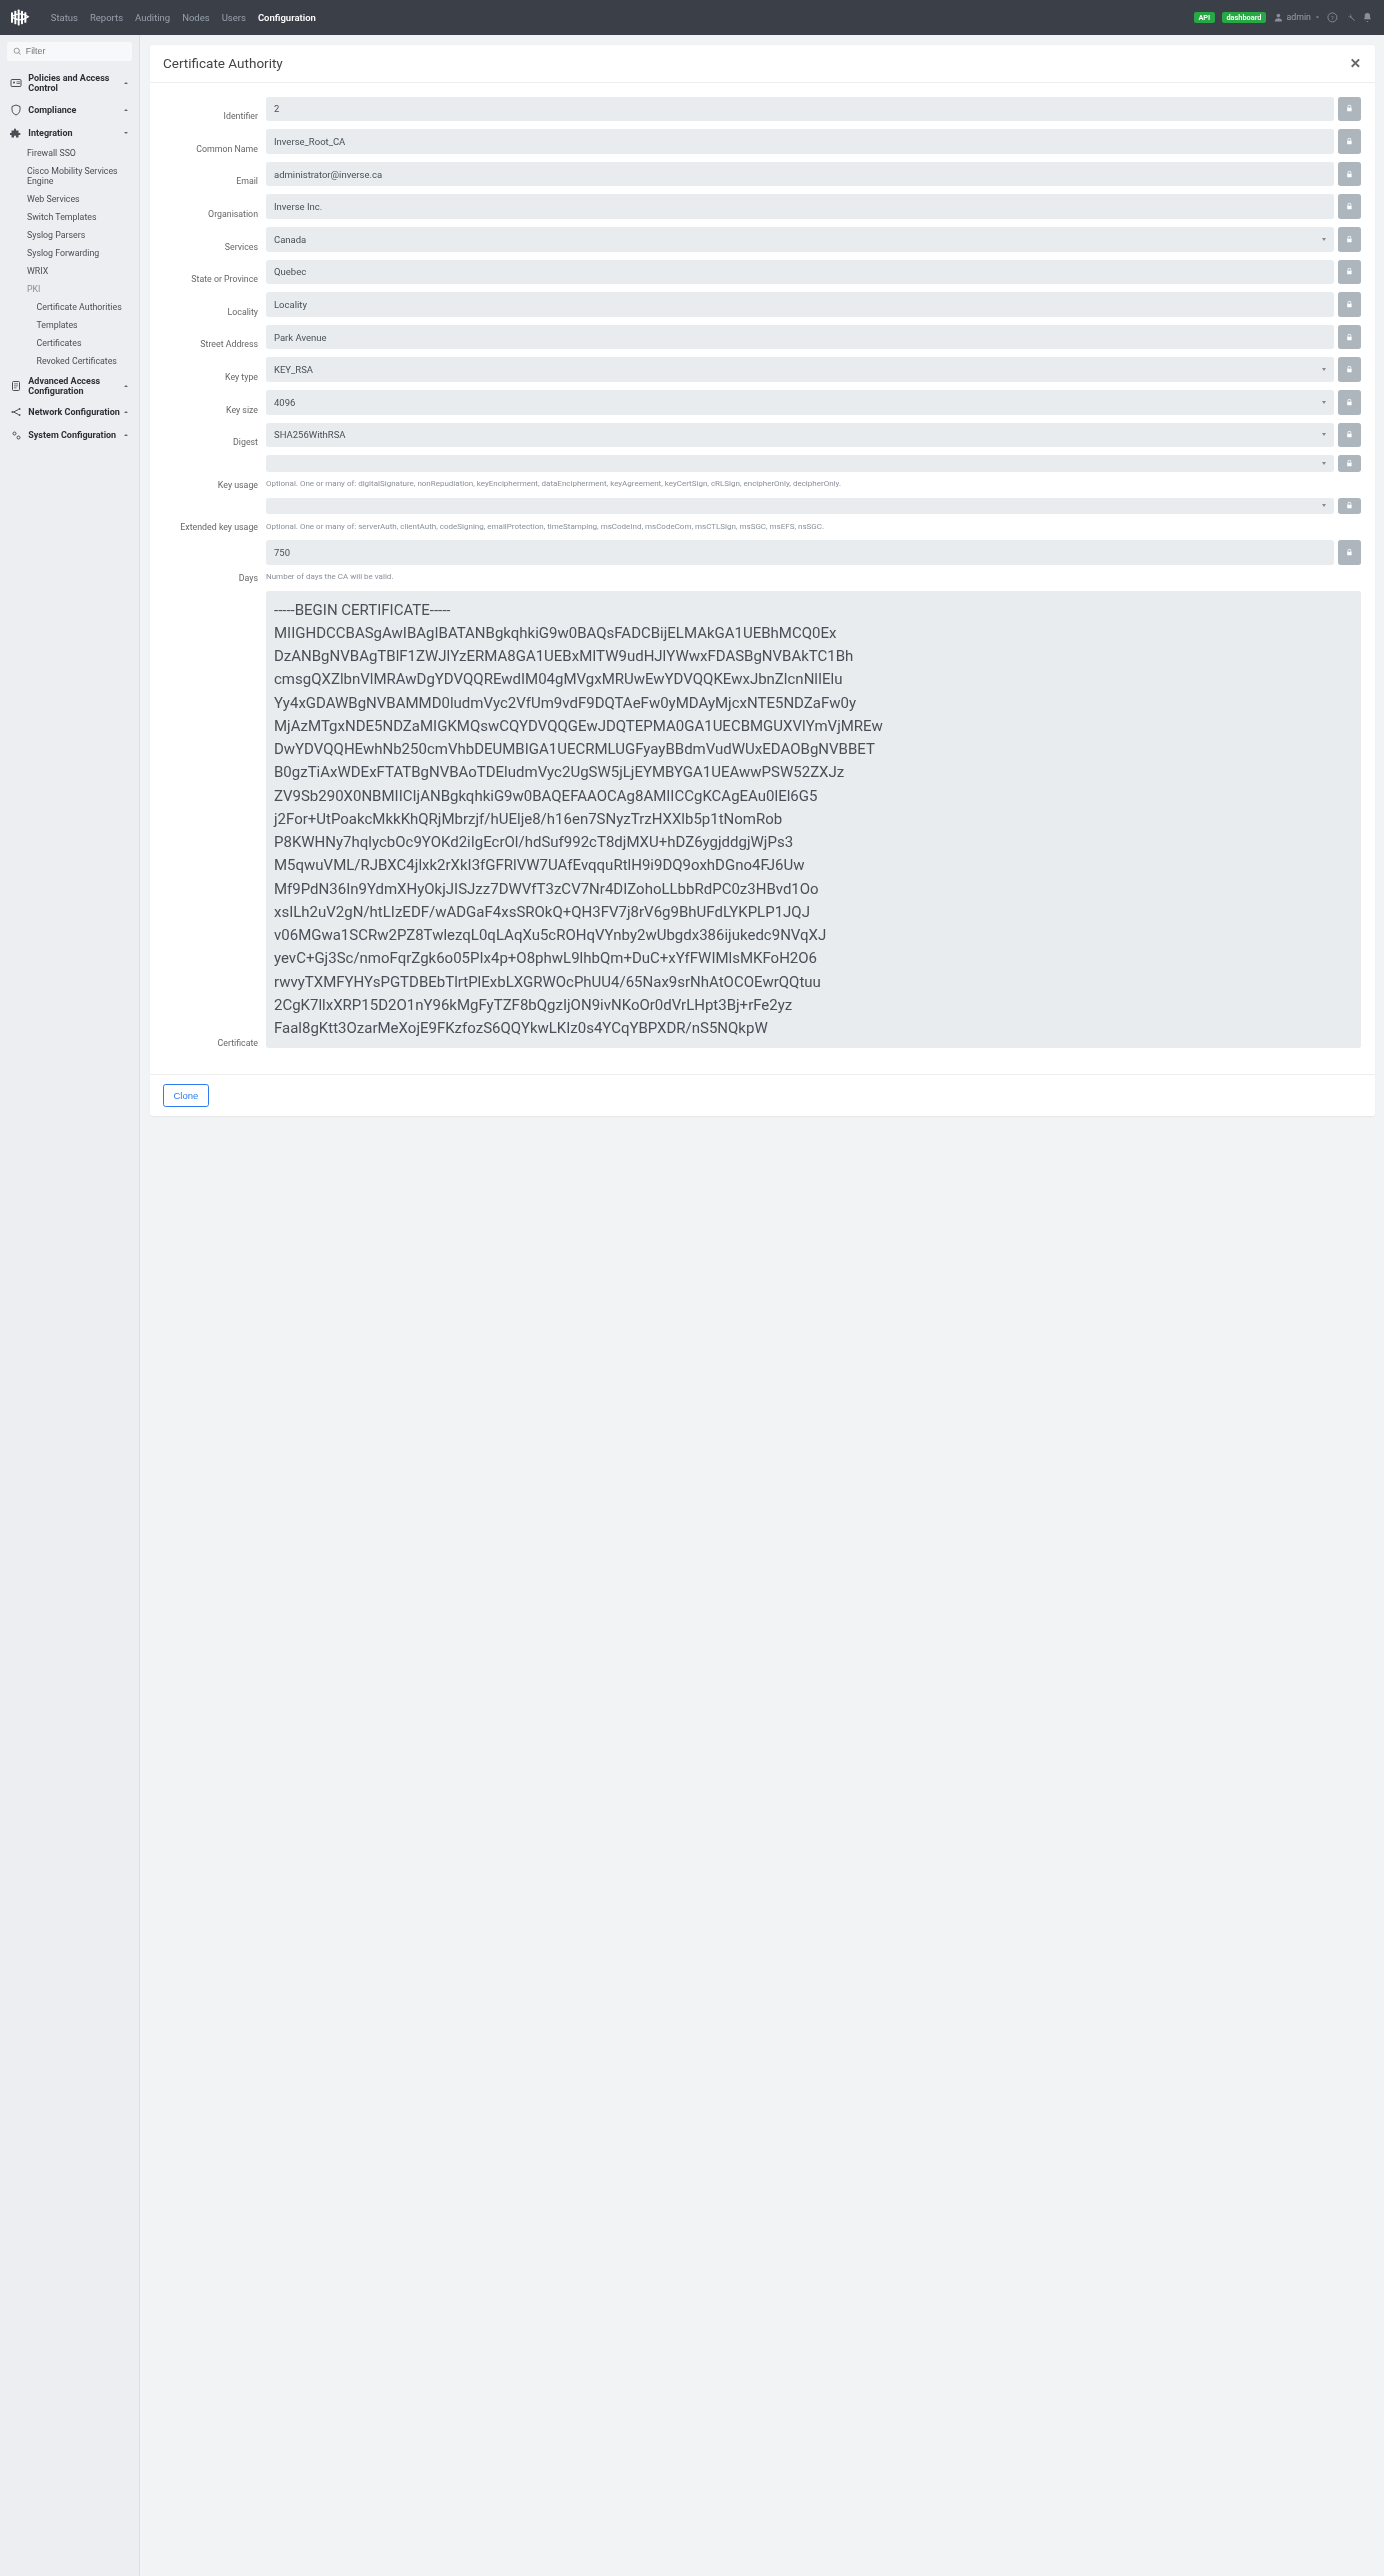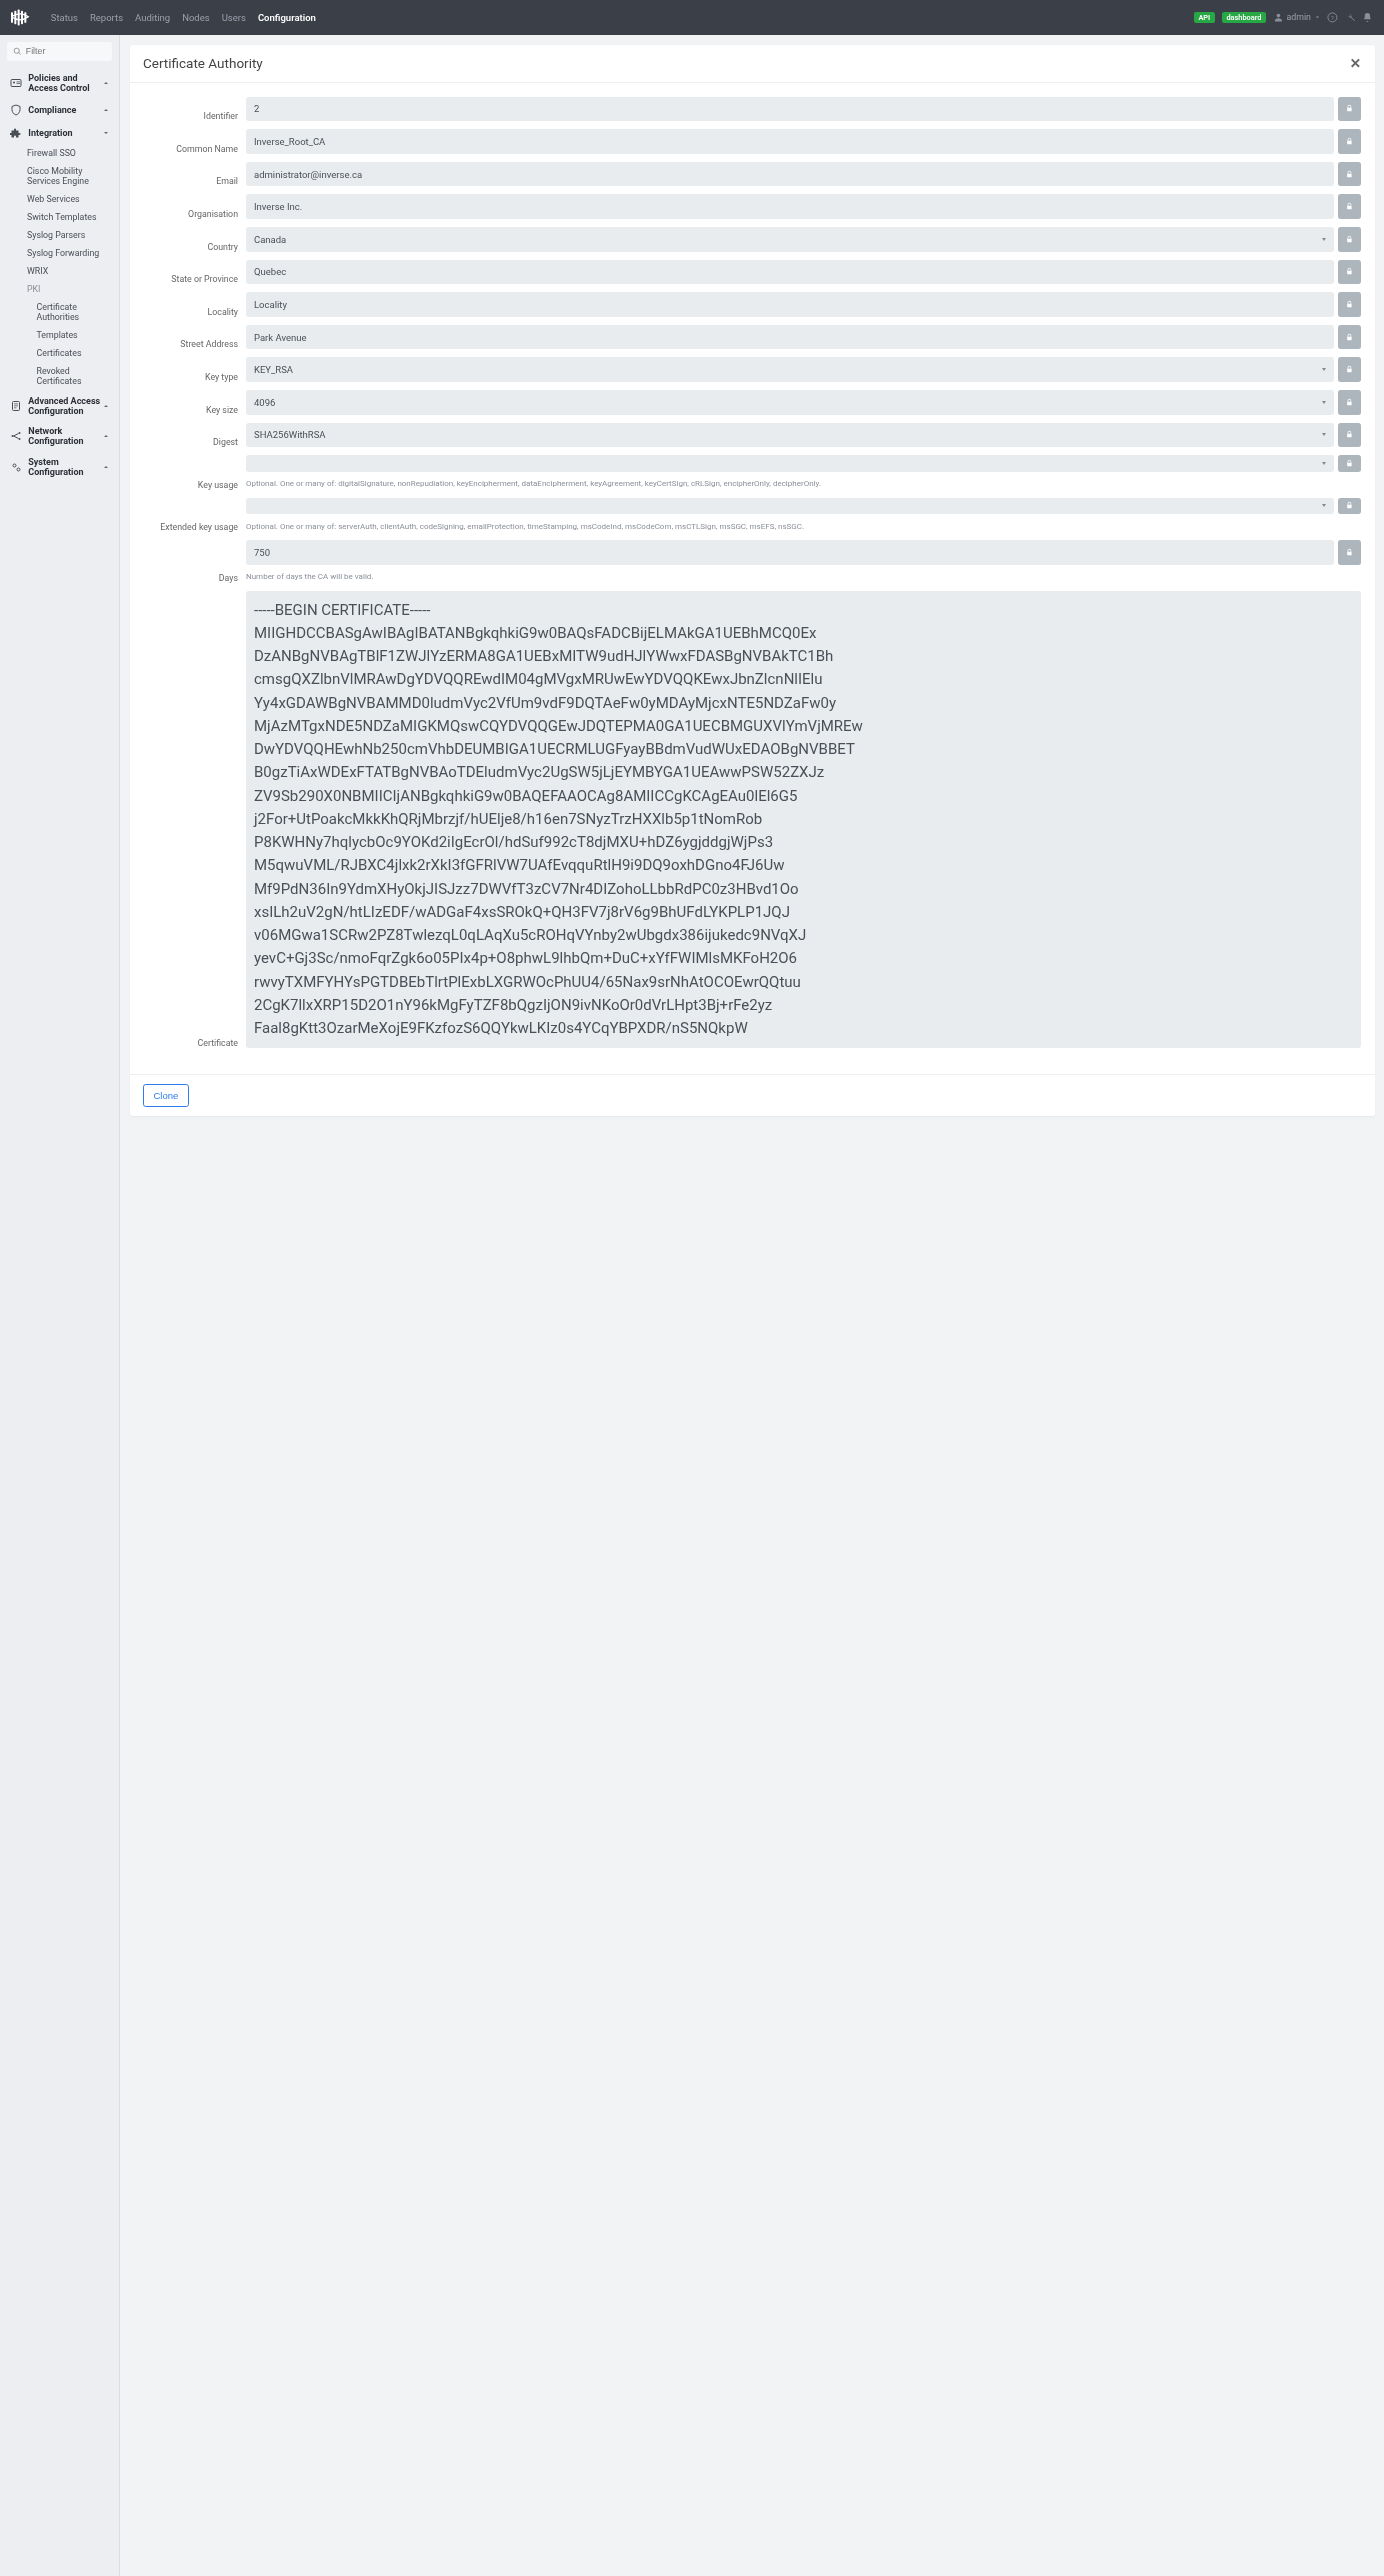--- a/index.html
+++ b/index.html
@@ -10,21 +10,21 @@
   .topnav { display: flex; gap: 12px; flex: 1; font-size: 9.5px; }
   .topnav-item { color: #98a0ab; cursor: pointer; }
   .topnav-item.active { color: #fff; font-weight: 600; }
   .topbar-right { display: flex; align-items: center; gap: 6.8px; color: #98a0ab; }
   .badge { padding: 1.4px 4.7px; border-radius: 2px; font-size: 7.4px; color: #fff; font-weight: 600; }
   .badge-api { background: #28a745; }
   .badge-dash { background: #28a745; }
   .user { display: flex; align-items: center; gap: 2.7px; font-size: 8.8px; color:#98a0ab;}
   .icon-sm { width: 10.8px; height: 10.8px; fill: #8a8f99; }
   .layout { display: flex; min-height: calc(100vh - 35px); }
-  .sidebar { width: 120px; background: #eceef1; border-right: 0.7px solid #ddd; padding: 6.8px 0; }
+  .sidebar { width: 140px; background: #eceef1; border-right: 0.7px solid #ddd; padding: 6.8px 0; }
   .filter-wrap { position: relative; margin: 0 6.8px 6.8px 6.8px;}
   .filter-wrap svg { position: absolute; left: 6px; top: 5.4px; width: 8.8px; height: 8.8px; fill: #888;}
   .filter-wrap input { background: #f7f8fa; border: none; border-radius: 2.7px; padding: 4.7px 6.8px 4.7px 19px; width: 100%; font-size: 8.8px; color:#555;}
   .side-group { }
   .side-header { display: flex; align-items: center; padding: 5.4px 9.5px; font-weight: 700; color: #2c2f36; cursor: pointer; font-size: 9px;}
   .side-header .side-icon { width: 12px; margin-right: 6.8px; fill:#4a4e57; flex-shrink:0;}
   .side-header .label { flex: 1; }
   .side-header .chev { width: 8px; height: 8px; fill: #666; }
   .side-sub { padding-left: 27px; }
   .side-sub-item { padding: 4px 6.8px 4px 0; color: #4a4e57; font-size: 8.8px; cursor: pointer; }
@@ -258,21 +258,21 @@
             <div class="lock">
                   <svg viewBox="0 0 24 24">
                     <path d="M7 10V7a5 5 0 1110 0v3h1v10H6V10zm2 0h6V7a3 3 0 10-6 0z"></path>
                   </svg>
                 </div>
           </div>
             </div>
         </div>
 
         <div class="form-row">
-          <div class="form-label">Country</div>
+          <div class="form-label">Services</div>
           <div class="form-field">
               <div class="field-row">
             <div class="input-ro select">
                   <span>Canada</span>
                 </div>
             <div class="lock">
                   <svg viewBox="0 0 24 24">
                     <path d="M7 10V7a5 5 0 1110 0v3h1v10H6V10zm2 0h6V7a3 3 0 10-6 0z"></path>
                   </svg>
                 </div>

